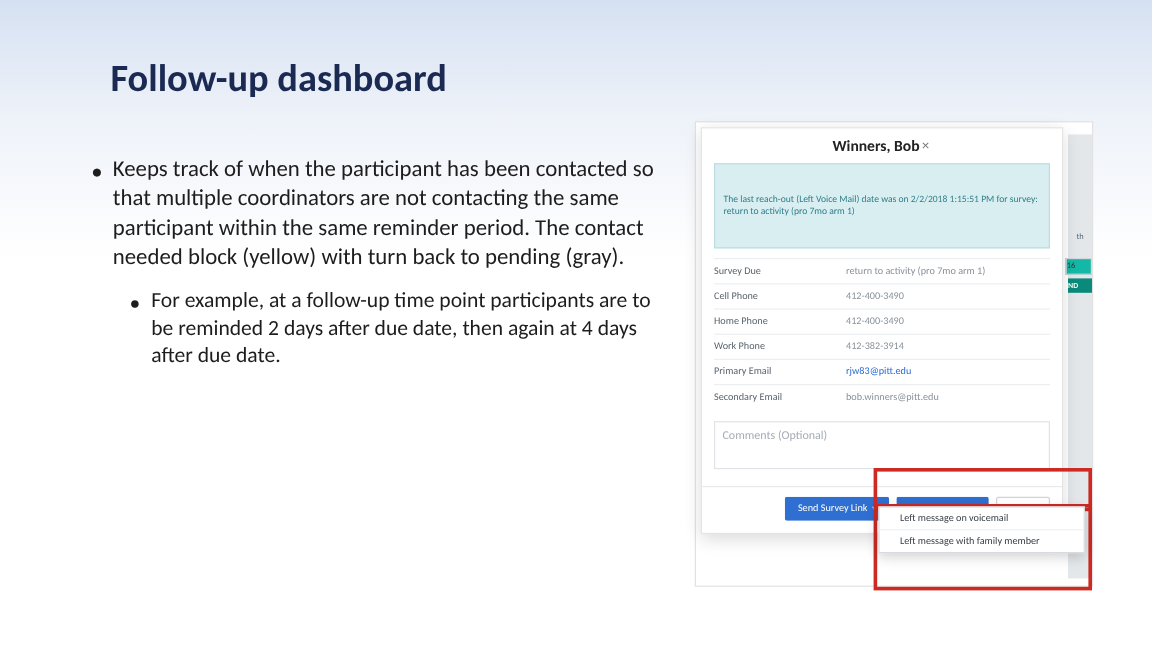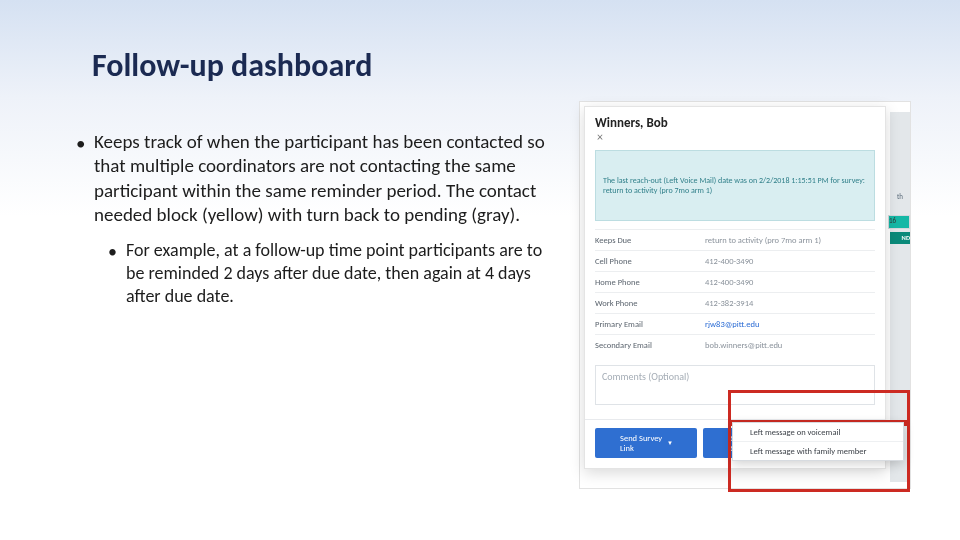--- a/index.html
+++ b/index.html
@@ -71,37 +71,36 @@
   .behind1 {
     position: absolute;
     right: 0;
     top: 10px;
     width: 20px;
     height: 370px;
     background: #e3e7ea;
   }
   .behind-th { position:absolute; right:0; top:90px; width:20px; height:10px; font-size:7px; color:#5a6b7a; text-align:center;}
   .behind-16 { position:absolute; right:0; top:113px; width:20px; height:12px; background:#14b8a6; font-size:7px; color:#333; text-align:left; border:1px solid #d4d8dc;}
-  .behind-nd { position:absolute; right:0; top:130px; width:20px; height:12px; background:#0a8a7a; color:#fff; font-size:6.5px; text-align:right; line-height:12px; font-weight:600;}
+  .behind-nd { position:absolute; right:0; top:130px; width:20px; height:12px; background:#0a8a7a; color:#fff; font-size:6.5px; text-align:left; line-height:12px; font-weight:600;}
 
   .modal {
     position: absolute;
     left: 4px;
     top: 4px;
     width: 300px;
     background: #ffffff;
     border: 1px solid #e4e4e4;
     box-shadow: 0 4px 14px rgba(0,0,0,0.15);
   }
   .modal-header {
     display: flex;
     justify-content: center;
     align-items: flex-start;
     padding: 8px 10px 6px 10px;
-    flex-direction: column;
   }
   .modal-title {
     font-size: 13px;
     font-weight: 600;
     color: #222;
   }
   .modal-close {
     font-size: 12px;
     color: #777;
     cursor: pointer;
@@ -143,21 +142,21 @@
     padding: 8px 10px 10px 10px;
     display: flex;
     justify-content: flex-end;
     gap: 6px;
   }
   .btn {
     display: inline-flex;
     align-items: center;
     justify-content: center;
     font-size: 8.5px;
-    padding: 4px 24px;
+    padding: 4px 10px;
     border-radius: 2px;
     border: 1px solid transparent;
     cursor: pointer;
   }
   .btn-primary { background:#2f6fd1; color:#fff; }
   .btn-primary .caret { margin-left:4px; font-size:7px;}
   .btn-default { background:#fff; color:#444; border-color:#cfd4da; }
 
   .hl-red {
     position: absolute;
@@ -210,21 +209,21 @@
     <div class="behind-nd">ND</div>
 
     <div class="modal">
       <div class="modal-header">
         <div class="modal-title">Winners, Bob</div>
         <div class="modal-close">×</div>
       </div>
       <div class="banner">The last reach-out (Left Voice Mail) date was on 2/2/2018 1:15:51 PM for survey: return to activity (pro 7mo arm 1)</div>
       <div class="rows">
         <div class="row">
-          <div class="label">Keeps Due</div>
+          <div class="label">Survey Due</div>
           <div class="value">return to activity (pro 7mo arm 1)</div>
         </div>
         <div class="row">
           <div class="label">Cell Phone</div>
           <div class="value">412-400-3490</div>
         </div>
         <div class="row">
           <div class="label">Home Phone</div>
           <div class="value">412-400-3490</div>
         </div>

